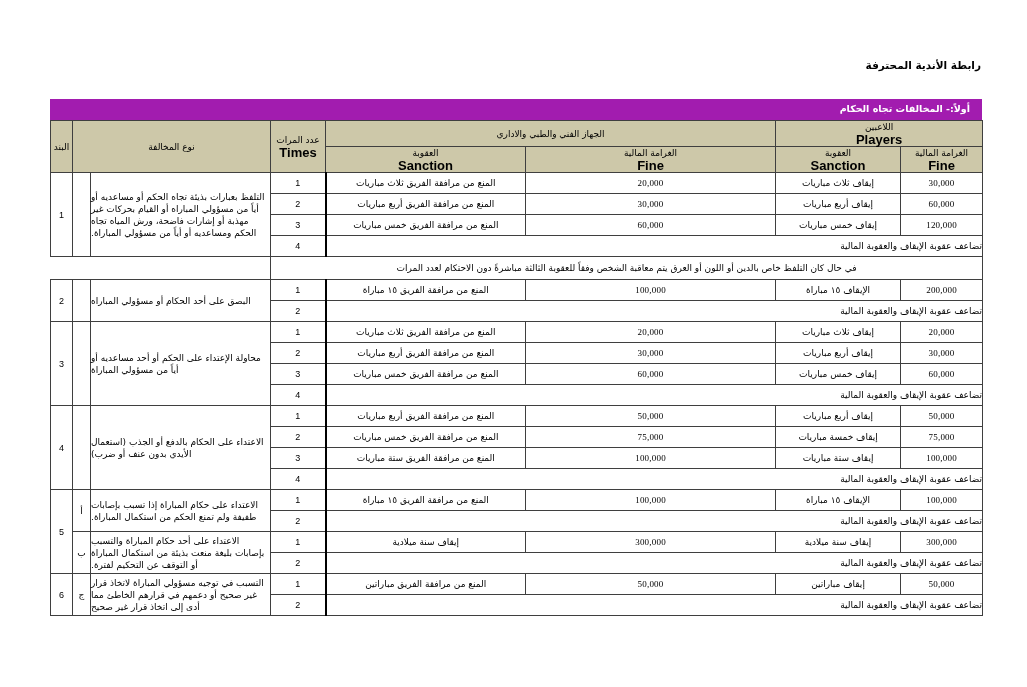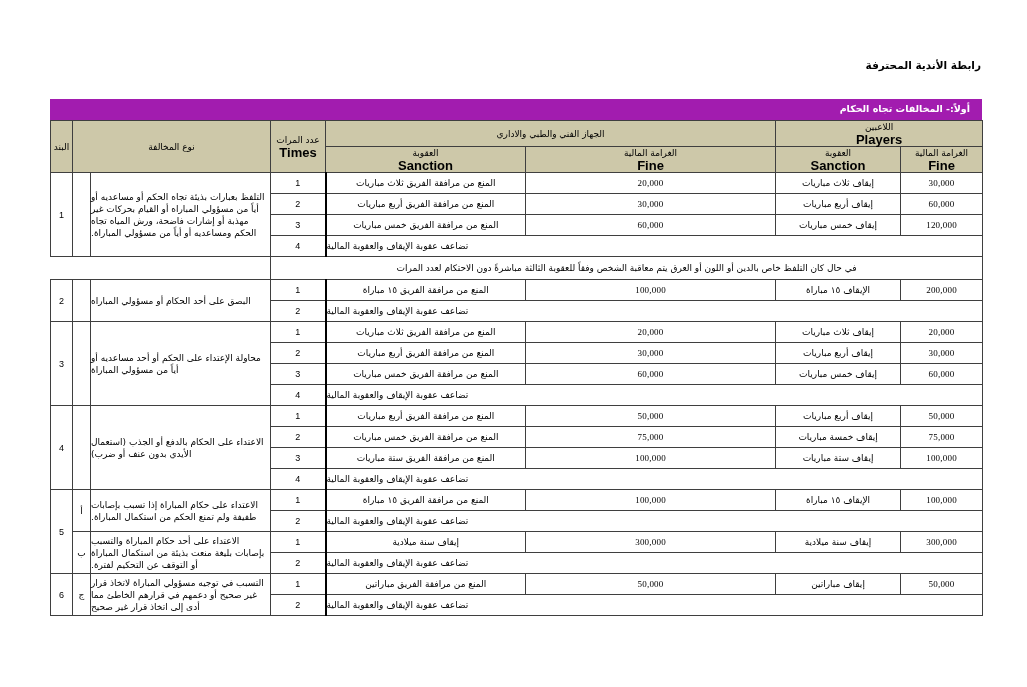--- a/index.html
+++ b/index.html
@@ -117,21 +117,21 @@
     line-height: 13px;
     padding: 4px 10px;
   }
   td.merged-note {
     text-align: center;
     direction: rtl;
     font-size: 9px;
     padding: 5px 6px;
   }
   td.double {
-    text-align: left;
+    text-align: right;
     direction: rtl;
     font-size: 9px;
     padding: 4px;
   }
   td.item-no {
     text-align: center;
     font-family: "Liberation Sans", sans-serif;
     font-size: 10px;
   }
   td.sub-letter {

